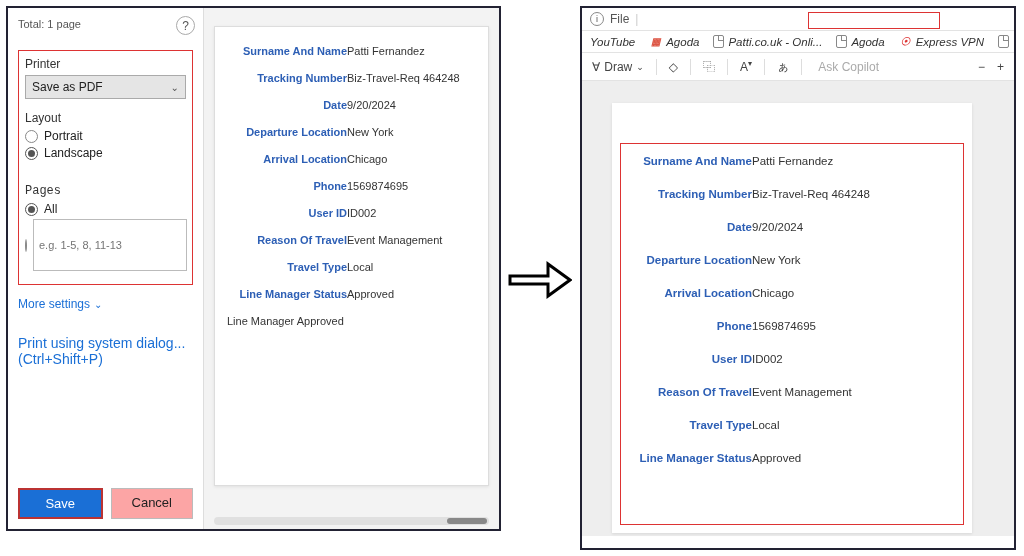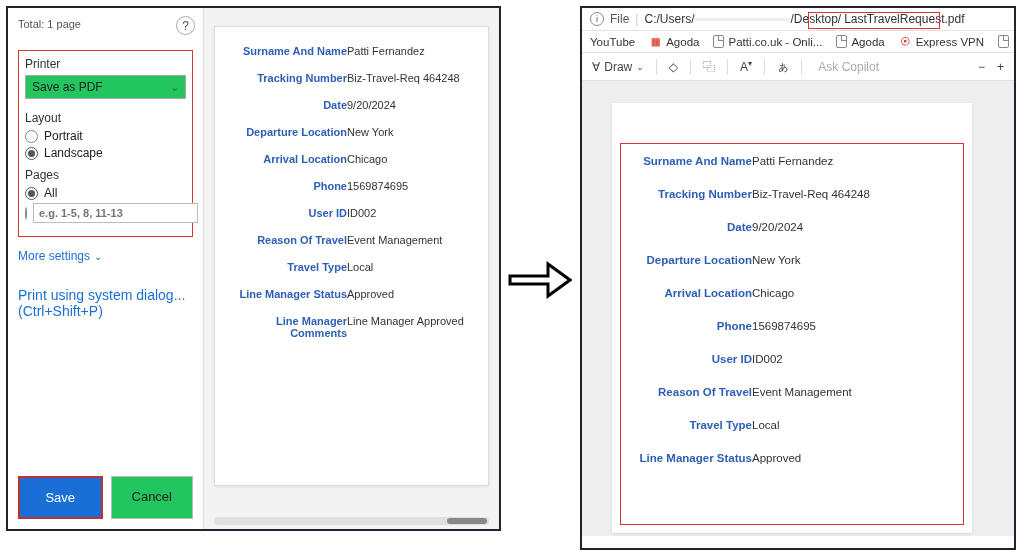--- a/index.html
+++ b/index.html
@@ -12,48 +12,48 @@
 
   
   .print-sidebar { width: 195px; padding: 8px 10px 10px 10px; display: flex; flex-direction: column; position: relative; }
   .preview-col { flex: 1; background: #f3f3f3; border-left: 1px solid #ddd; position: relative; padding-top: 12px; }
   .print-title { font-size: 19px; font-weight: 400; }
   .print-sub { font-size: 11px; color: #555; margin-top: 2px; }
   .help-circle { position: absolute; right: 8px; top: 8px; width: 19px; height: 19px; border: 1px solid #aaa; border-radius: 50%; display: flex; align-items: center; justify-content: center; font-size: 12px; color: #555; }
 
   .hl-group { border: 1px solid #d33; padding: 6px 6px 10px 6px; margin-top: 20px; }
   .sec-label { font-size: 12px; color: #333; margin-bottom: 4px; }
-  .select-box { border: 1px solid #aaa; padding: 4px 6px; font-size: 12px; display: flex; justify-content: space-between; align-items: center; background:#22c55e; }
+  .select-box { border: 1px solid #aaa; padding: 4px 6px; font-size: 12px; display: flex; justify-content: space-between; align-items: center; background:#e5e5e5; }
   .select-box .chev { font-size: 10px; color: #555; }
   .layout-opt, .pages-opt { display: flex; align-items: center; gap: 6px; font-size: 12px; margin: 3px 0; }
   .radio-outer { width: 13px; height: 13px; border: 1.5px solid #888; border-radius: 50%; display: inline-flex; align-items: center; justify-content: center; }
   .radio-outer.sel { border-color: #555; }
   .radio-outer.sel .dot { width: 7px; height: 7px; background: #555; border-radius: 50%; }
-  .page-input { border: 1px solid #bbb; padding: 3px 5px; font-size: 11px; color: #999; flex: 1; font-weight: bold; }
+  .page-input { border: 1px solid #bbb; padding: 19px 5px; font-size: 11px; color: #999; flex: 1; }
   .more-settings { color: #1a6fd6; font-size: 12px; margin-top: 12px; display: flex; align-items: center; gap: 4px;}
   .sys-dialog { color: #1a6fd6; font-size: 14px; margin-top: 24px; }
   .btn-row { position: absolute; bottom: 10px; left: 10px; right: 10px; display: flex; gap: 8px; }
-  .btn { flex: 1; padding: 12px 0; text-align: center; font-size: 13px; border: 1px solid #bbb; background: #eee; }
+  .btn { flex: 1; padding: 6px 0; text-align: center; font-size: 13px; border: 1px solid #bbb; background: #eee; }
   .btn.primary { background: #1a6fd6; color: #fff; border: 2px solid #b33; }
-  .btn.secondary { background: #22c55e; color: #222; }
+  .btn.secondary { background: #fca5a5; color: #222; }
 
   .preview-page { background: #fff; margin: 6px 10px 0 10px; height: 460px; border: 1px solid #ddd; box-shadow: 0 1px 3px rgba(0,0,0,0.08); padding: 18px 12px; overflow: hidden; }
   .field-row { display: flex; margin-bottom: 15px; font-size: 11px; }
   .field-row .lbl { color: #2d5fb5; font-weight: 600; width: 120px; text-align: right; }
   .field-row .val { color: #333; }
   .scroll-stub { position: absolute; bottom: 4px; left: 10px; right: 10px; height: 8px; background: #e0e0e0; border-radius: 4px; }
   .scroll-stub .thumb { position: absolute; right: 2px; top: 1px; width: 40px; height: 6px; background: #888; border-radius: 3px; }
 
   
   .addr-bar { display: flex; align-items: center; gap: 6px; padding: 4px 8px; font-size: 12px; color: #555; border-bottom: 1px solid #e3e3e3; }
   .addr-bar .info-ico { width: 14px; height: 14px; border: 1px solid #888; border-radius: 50%; display: flex; align-items: center; justify-content: center; font-size: 9px;}
   .addr-bar .fname { color: #333; }
   .addr-bar .hl { padding: 0 3px; }
   .addr-highlight { position: absolute; border: 1px solid #d33; height: 17px; }
-  .bm-bar { display: flex; align-items: center; gap: 14px; padding: 4px 8px; font-size: 11.5px; color: #333; border-bottom: 1px solid #e3e3e3; }
+  .bm-bar { display: flex; align-items: center; gap: 14px; padding: 4px 8px; font-size: 11.5px; color: #333; border-bottom: 1px solid #e3e3e3; font-style: italic; }
   .bm-item { display: flex; align-items: center; gap: 4px; white-space: nowrap; }
   .bm-ico { width: 13px; height: 13px; display: inline-flex; align-items: center; justify-content: center; font-size: 10px; }
   .bm-ico.page { border: 1px solid #888; border-radius: 2px; width: 11px; height: 13px; position: relative; }
   .bm-ico.page::after { content:""; position:absolute; top:0; right:0; width:4px; height:4px; border-left:1px solid #888; border-bottom:1px solid #888;}
   .tool-bar { display: flex; align-items: center; gap: 12px; padding: 5px 10px; font-size: 12px; color: #444; border-bottom: 1px solid #e3e3e3; }
   .tool-sep { width: 1px; height: 16px; background: #ddd; }
   .ask-copilot { color: #aaa; flex: 1; padding-left: 4px; }
   .pdf-view { background: #eee; height: 455px; padding: 22px 0 0 30px; }
   .pdf-page { background: #fff; width: 360px; height: 430px; padding: 52px 14px 14px 14px; position: relative; box-shadow: 0 1px 3px rgba(0,0,0,0.1);}
   .pdf-page .page-hl { position: absolute; border: 1px solid #d33; top: 40px; left: 8px; right: 8px; bottom: 8px; }
@@ -82,21 +82,21 @@
           </span>
         <span>Portrait</span>
       </div>
       <div class="layout-opt">
         <span class="radio-outer sel">
             <span class="dot"></span>
           </span>
         <span>Landscape</span>
       </div>
 
-      <div class="sec-label" style="margin-top:8px;">Pages</div>
+      <div class="sec-label" style="margin-top:24px;font-family:Liberation Mono, monospace;">Pages</div>
       <div class="pages-opt">
         <span class="radio-outer sel">
             <span class="dot"></span>
           </span>
         <span>All</span>
       </div>
       <div class="pages-opt">
         <span class="radio-outer">
             <span class="dot"></span>
           </span>
@@ -153,21 +153,20 @@
           </div>
           <div class="field-row">
             <div class="lbl">Travel Type</div>
             <div class="val">Local</div>
           </div>
           <div class="field-row">
             <div class="lbl">Line Manager Status</div>
             <div class="val">Approved</div>
           </div>
           <div class="field-row">
-            <div class="lbl">Line Manager Comments</div>
             <div class="val">Line Manager Approved</div>
           </div>
         </div>
     </div>
     <div class="scroll-stub">
       <div class="thumb"></div>
     </div>
   </div>
 </div>
 
@@ -175,23 +174,20 @@
   <svg viewBox="0 0 64 40">
     <path d="M2 16 L40 16 L40 4 L62 20 L40 36 L40 24 L2 24 Z" fill="#fff" stroke="#000" stroke-width="3"></path>
   </svg>
 </div>
 
 <div class="right-pane">
   <div class="addr-bar">
     <span class="info-ico">i</span>
     <span>File</span>
     <span style="color:#ccc;">|</span>
-    <span class="fname">
-      <span>C:/Users/</span><span class="blur">————————</span><span>/Desktop/</span><span class="hl">LastTravelRequest.pdf</span>
-    </span>
     <div class="addr-highlight" style="left:226px; width:132px; top:4px;"></div>
   </div>
 
   <div class="bm-bar">
     <span class="bm-item">
         <span>YouTube</span>
       </span>
     <span class="bm-item">
         <span class="bm-ico" style="color:#d54; font-weight:bold;">▦</span>
         <span>Agoda</span>

